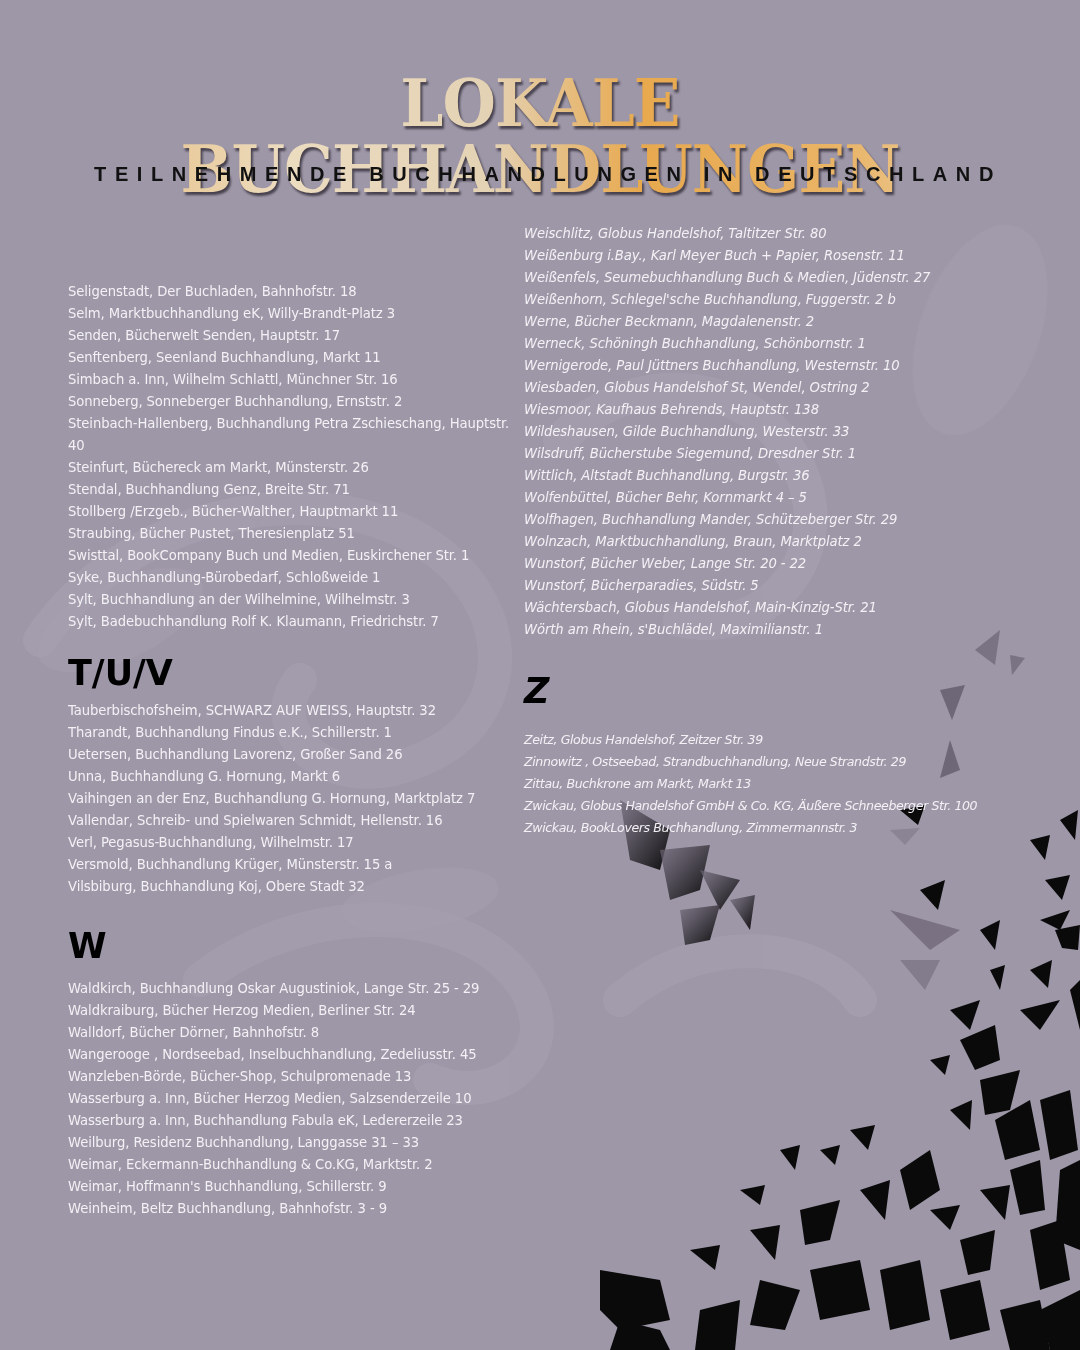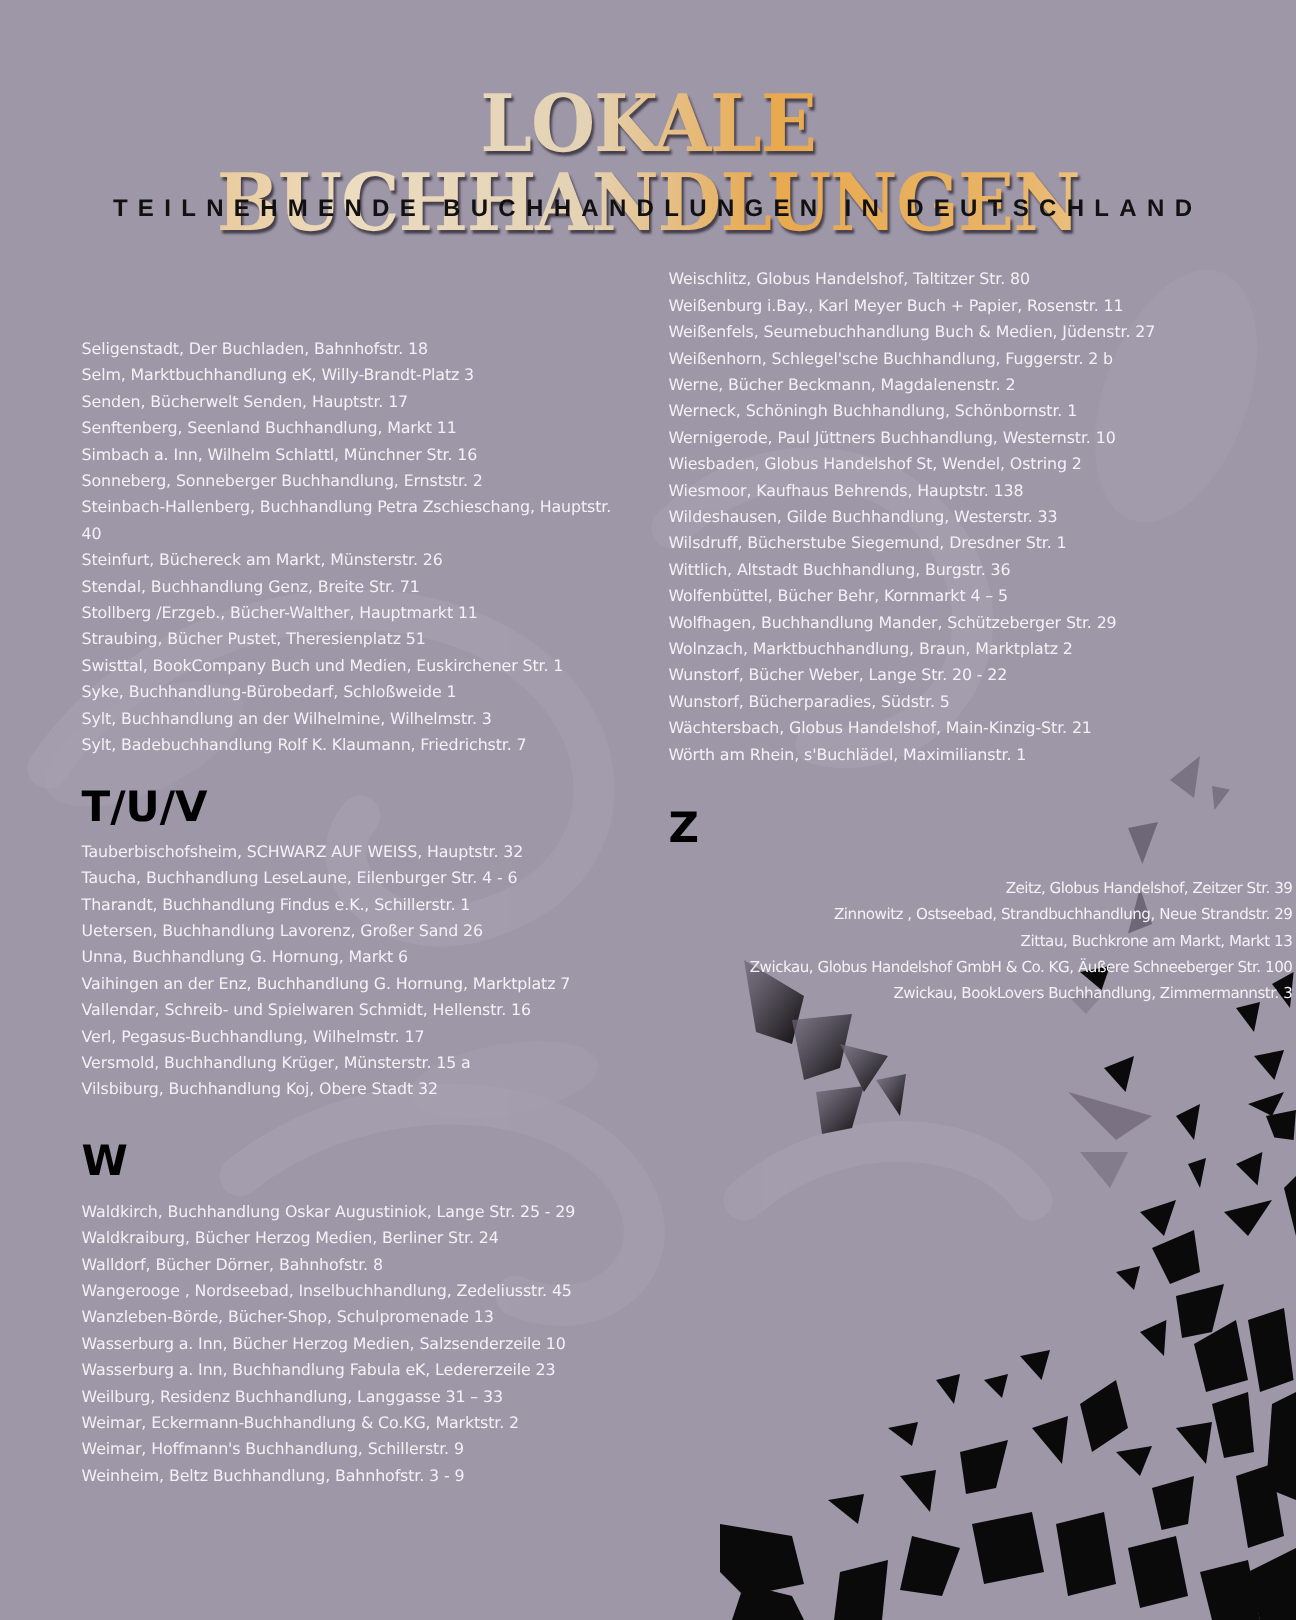--- a/index.html
+++ b/index.html
@@ -21,27 +21,27 @@
       filter: drop-shadow(2px 3px 1px rgba(40,35,45,0.75));
       margin: 0;
     }
     .subtitle {
       position: absolute; left: 0; top: 163px; width: 1080px; text-align: center;
       font-family: "Liberation Sans", sans-serif; font-weight: bold; font-size: 20px;
       letter-spacing: 8.6px; color: #111; margin: 0; padding-left: 8px;
     }
     .col { position: absolute; color: #f3f1f5; }
     .col-left { left: 68px; top: 233px; width: 470px; margin-top: 48px; }
-    .col-right { left: 557px; top: 223px; width: 520px; }
+    .col-right { left: 524px; top: 223px; width: 520px; font-style: italic; }
     .entry {
       font-family: "DejaVu Sans", sans-serif; font-size: 13.2px; line-height: 22px;
       white-space: nowrap; letter-spacing: -0.1px;
     }
     .entry.wrap { white-space: normal; width: 450px; }
-    .z-entry { font-size: 12.6px; letter-spacing: -0.4px; text-align: right; }
+    .z-entry { font-size: 12.6px; letter-spacing: -0.4px; }
     .section-head {
       font-family: "DejaVu Sans", sans-serif; font-weight: bold; color: #000000;
       font-size: 35px; line-height: 40px; margin: 0;
     }
     .gap-tuv { height: 20px; }
     .gap-w { height: 28px; }
     .shards { position: absolute; right: 0; bottom: 0; width: 480px; height: 720px; pointer-events: none; }
   </style>
 </head>
 <body>
@@ -150,21 +150,20 @@
     <div class="entry">Syke, Buchhandlung-Bürobedarf, Schloßweide 1</div>
     <div class="entry">Sylt, Buchhandlung an der Wilhelmine, Wilhelmstr. 3</div>
     <div class="entry">Sylt, Badebuchhandlung Rolf K. Klaumann, Friedrichstr. 7</div>
   </div>
 
   <div class="gap-tuv"></div>
   <h3 class="section-head">T/U/V</h3>
   <div style="height:7px"></div>
   <div>
     <div class="entry">Tauberbischofsheim, SCHWARZ AUF WEISS, Hauptstr. 32</div>
-    <div class="entry">Taucha, Buchhandlung LeseLaune, Eilenburger Str. 4 - 6</div>
     <div class="entry">Tharandt, Buchhandlung Findus e.K., Schillerstr. 1</div>
     <div class="entry">Uetersen, Buchhandlung Lavorenz, Großer Sand 26</div>
     <div class="entry">Unna, Buchhandlung G. Hornung, Markt 6</div>
     <div class="entry">Vaihingen an der Enz, Buchhandlung G. Hornung, Marktplatz 7</div>
     <div class="entry">Vallendar, Schreib- und Spielwaren Schmidt, Hellenstr. 16</div>
     <div class="entry">Verl, Pegasus-Buchhandlung, Wilhelmstr. 17</div>
     <div class="entry">Versmold, Buchhandlung Krüger, Münsterstr. 15 a</div>
     <div class="entry">Vilsbiburg, Buchhandlung Koj, Obere Stadt 32</div>
   </div>
 

